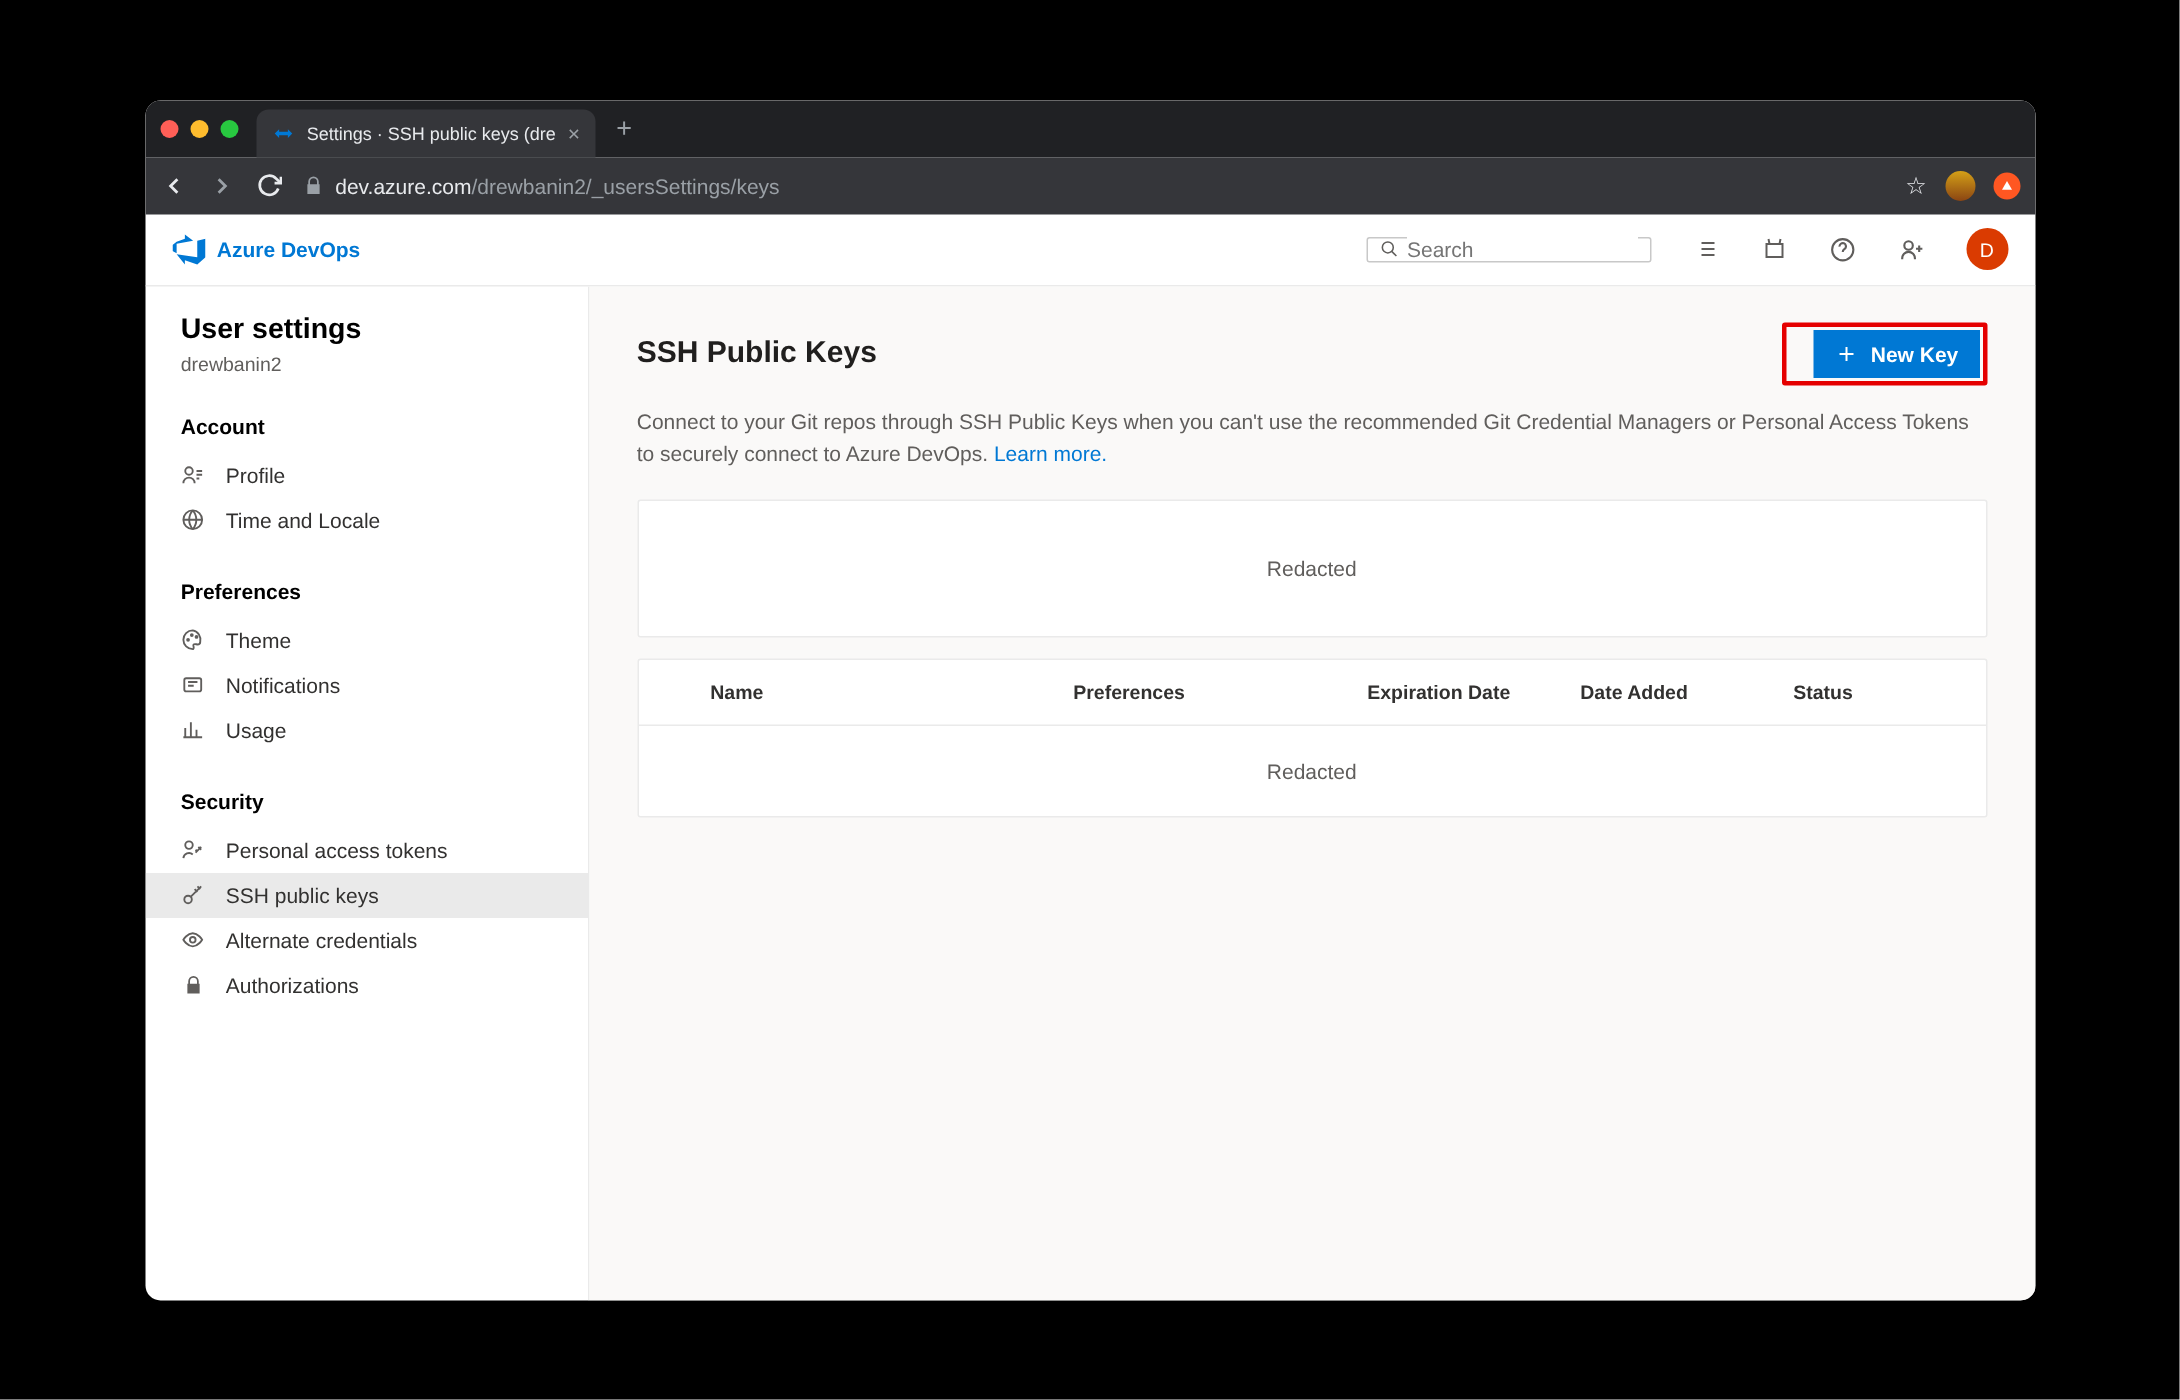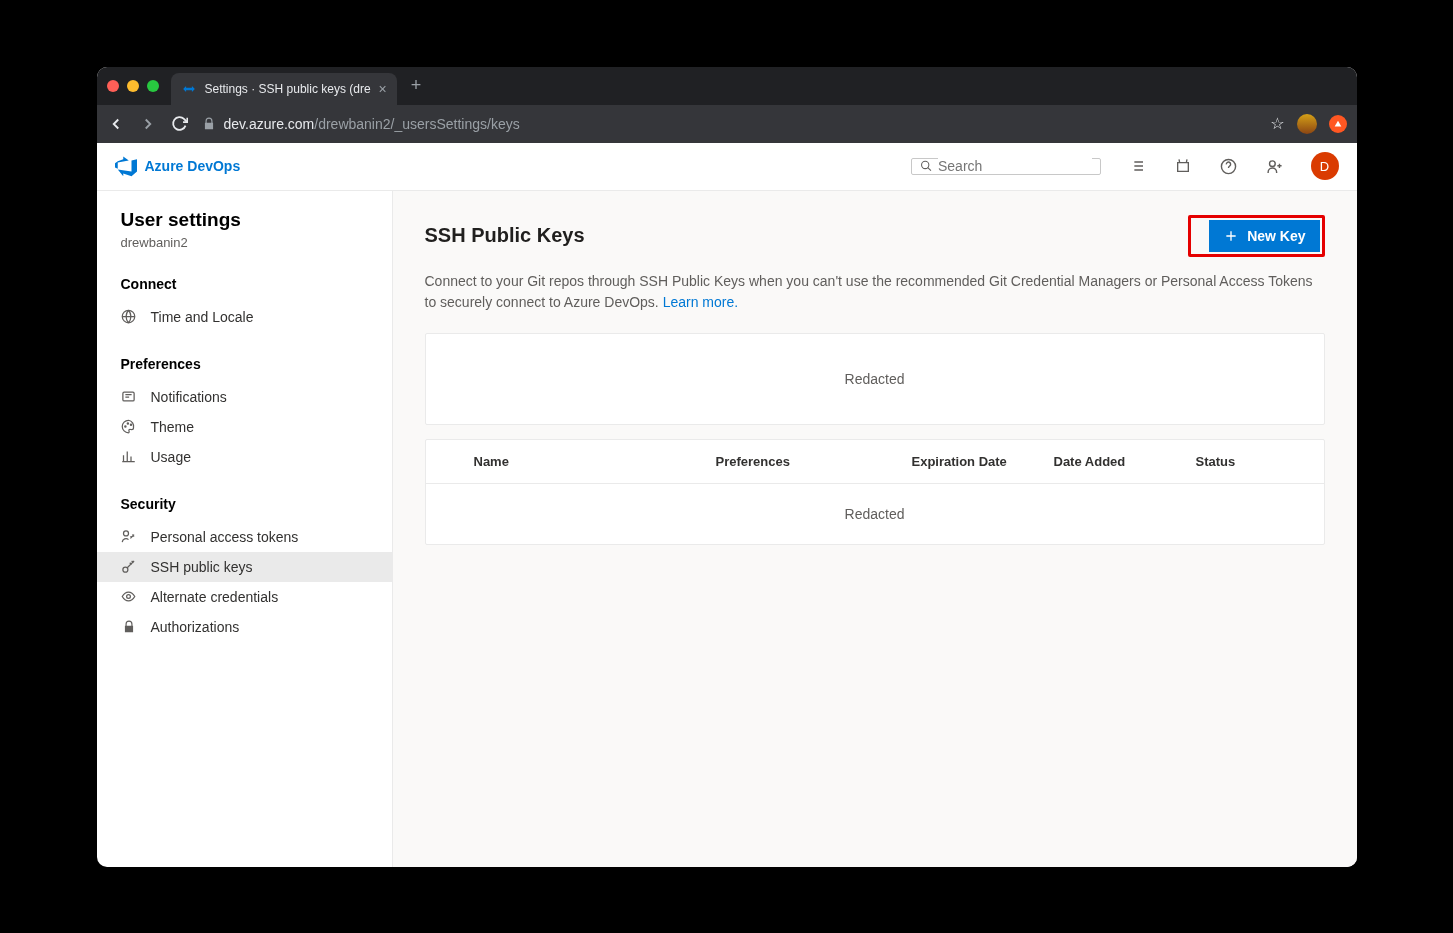--- a/index.html
+++ b/index.html
@@ -412,52 +412,61 @@
       <span>D</span>
     </div>
   </div>
 
   <div class="body">
 
     <div class="sidebar">
       <div class="sb-title">User settings</div>
       <div class="sb-user">drewbanin2</div>
 
-      <div class="sb-section">Connect</div>
+      <div class="sb-section">Account</div>
+      <div class="sb-item">
+        <span class="sb-item-icon">
+          <svg width="15" height="15" viewBox="0 0 24 24" fill="none" stroke="currentColor" stroke-width="2">
+              <circle cx="8" cy="8" r="4"></circle>
+              <path d="M2 21a6 6 0 0112 0M16 8h6M16 12h6M16 16h3"></path>
+            </svg>
+        </span>
+        <span>Profile</span>
+      </div>
       <div class="sb-item">
         <span class="sb-item-icon">
           <svg width="15" height="15" viewBox="0 0 24 24" fill="none" stroke="currentColor" stroke-width="2">
               <circle cx="12" cy="12" r="10"></circle>
               <path d="M2 12h20M12 2a15 15 0 010 20M12 2a15 15 0 000 20"></path>
             </svg>
         </span>
         <span>Time and Locale</span>
       </div>
 
       <div class="sb-gap"></div>
       <div class="sb-section">Preferences</div>
-      <div class="sb-item">
-        <span class="sb-item-icon">
-          <svg width="15" height="15" viewBox="0 0 24 24" fill="none" stroke="currentColor" stroke-width="2">
-              <rect x="3" y="5" width="18" height="14" rx="2"></rect>
-              <path d="M7 9h10M7 13h6"></path>
-            </svg>
-        </span>
-        <span>Notifications</span>
-      </div>
       <div class="sb-item">
         <span class="sb-item-icon">
           <svg width="15" height="15" viewBox="0 0 24 24" fill="none" stroke="currentColor" stroke-width="2">
               <path d="M12 2a10 10 0 100 20c1 0 1-1 1-2s-1-2 0-3 3 0 4 0 3 0 3-3a10 10 0 00-8-12z"></path>
               <circle cx="7" cy="12" r="1"></circle>
               <circle cx="11" cy="7" r="1"></circle>
               <circle cx="16" cy="9" r="1"></circle>
             </svg>
         </span>
         <span>Theme</span>
+      </div>
+      <div class="sb-item">
+        <span class="sb-item-icon">
+          <svg width="15" height="15" viewBox="0 0 24 24" fill="none" stroke="currentColor" stroke-width="2">
+              <rect x="3" y="5" width="18" height="14" rx="2"></rect>
+              <path d="M7 9h10M7 13h6"></path>
+            </svg>
+        </span>
+        <span>Notifications</span>
       </div>
       <div class="sb-item">
         <span class="sb-item-icon">
           <svg width="15" height="15" viewBox="0 0 24 24" fill="none" stroke="currentColor" stroke-width="2">
               <path d="M4 20V10M10 20V4M16 20v-8M22 20H2"></path>
             </svg>
         </span>
         <span>Usage</span>
       </div>
 

